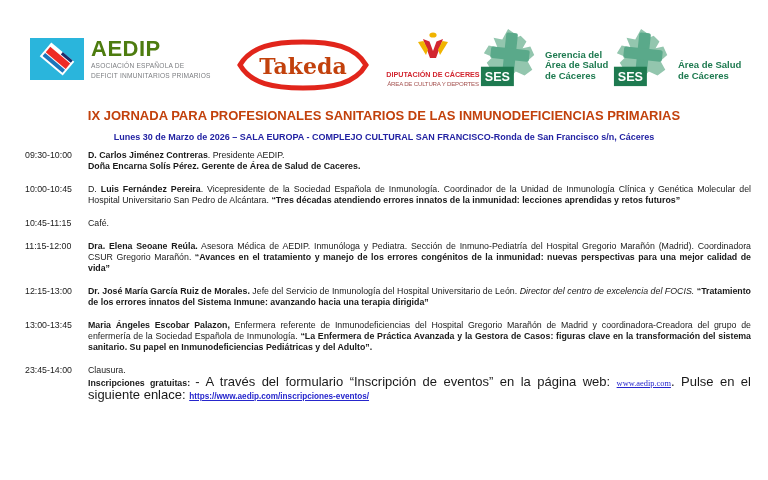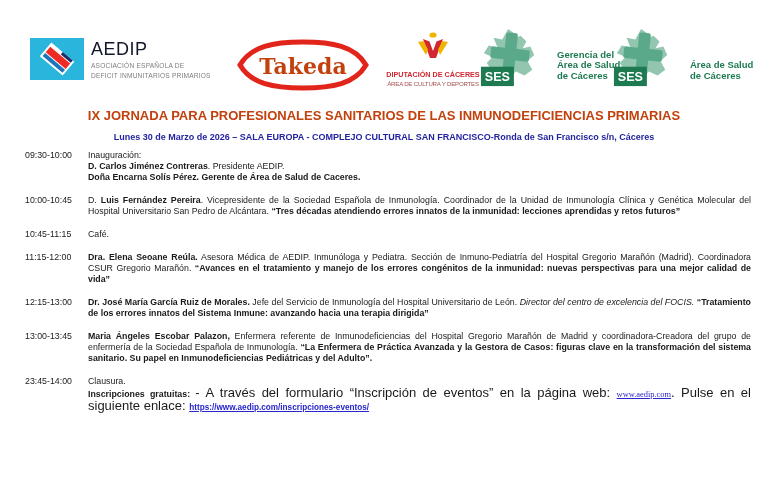--- a/index.html
+++ b/index.html
@@ -5,39 +5,39 @@
   * { box-sizing: border-box; }
   html,body { margin:0; padding:0; }
   body {
     width:768px; height:480px; overflow:hidden; background:#fff;
     font-family:"Liberation Sans", sans-serif;
   }
   .page { position:relative; width:768px; height:480px; background:#fff; }
 
   
   .logo-aedip { position:absolute; left:30px; top:38px; display:flex; align-items:center; gap:7px; }
-  .aedip-name { font-size:18px; font-weight:normal; color:#0f172a; line-height:22px; letter-spacing:.5px; }
+  .aedip-name { font-size:22px; font-weight:bold; color:#4d7c0f; line-height:22px; letter-spacing:.5px; }
   .aedip-sub  { font-size:6.6px; color:#7b7d80; line-height:8.2px; letter-spacing:.2px; margin-top:2px; }
 
   .logo-takeda { position:absolute; left:236px; top:38px; width:134px; height:54px; }
   .takeda-word {
     position:absolute; inset:0; display:flex; align-items:center; justify-content:center;
     font-family:"DejaVu Serif", serif; font-weight:bold;
     font-size:22px; color:#c2410c; padding-top:1px;
   }
 
   .logo-dip { position:absolute; left:382px; top:31px; width:102px; text-align:center; }
   .dip-icon { display:block; margin:0 auto; }
   .dip-l1 { font-size:7.2px; font-weight:bold; color:#d22630; margin-top:9px; white-space:nowrap; }
   .dip-l2 { font-size:6.1px; color:#a4514f; letter-spacing:-.2px; margin-top:1px; white-space:nowrap; }
 
   .logo-ses { position:absolute; top:26px; display:flex; align-items:flex-end; gap:4px; }
   .ses-1 { left:479px; }
   .ses-2 { left:612px; }
-  .ses-label { font-size:9.5px; font-weight:bold; color:#1e7a50; line-height:10.5px; padding-bottom:9px; white-space:nowrap;margin-left:12px; }
+  .ses-label { font-size:9.5px; font-weight:bold; color:#1e7a50; line-height:10.5px; padding-bottom:9px; white-space:nowrap; }
 
   
   .title {
     position:absolute; top:108px; left:0; width:768px; text-align:center;
     color:#c2410c; font-weight:bold; font-size:13px;
   }
   .subtitle {
     position:absolute; top:132px; left:0; width:768px; text-align:center;
     color:#2323a3; font-weight:bold; font-size:9px;
   }
@@ -133,21 +133,20 @@
 
   </div>
 
   <div class="title">IX JORNADA PARA PROFESIONALES SANITARIOS DE LAS INMUNODEFICIENCIAS PRIMARIAS</div>
   <div class="subtitle">Lunes 30 de Marzo de 2026 –  SALA EUROPA - COMPLEJO CULTURAL SAN FRANCISCO-Ronda de San Francisco s/n, Cáceres</div>
 
   <div class="agenda">
       <div class="agenda-row">
         <div class="time">09:30-10:00</div>
         <div class="content">
-          <p class="line"><span class="seg-r">Inauguración:</span></p>
           <p class="line"><span class="seg-b">D. Carlos Jiménez Contreras</span><span class="seg-r">. Presidente AEDIP.</span></p>
           <p class="line"><span class="seg-b">Doña Encarna Solís Pérez. Gerente de Área de Salud de Caceres.</span></p>
         </div>
       </div>
       <div class="agenda-row">
         <div class="time">10:00-10:45</div>
         <div class="content">
           <p class="line justify"><span class="seg-r">D. </span><span class="seg-b">Luis Fernández Pereira</span><span class="seg-r">. Vicepresidente de la Sociedad Española de Inmunología. Coordinador de la Unidad de Inmunología Clínica y Genética Molecular del Hospital Universitario San Pedro de Alcántara. </span><span class="seg-b">“Tres décadas atendiendo errores innatos de la inmunidad: lecciones aprendidas y retos futuros”</span></p>
         </div>
       </div>

